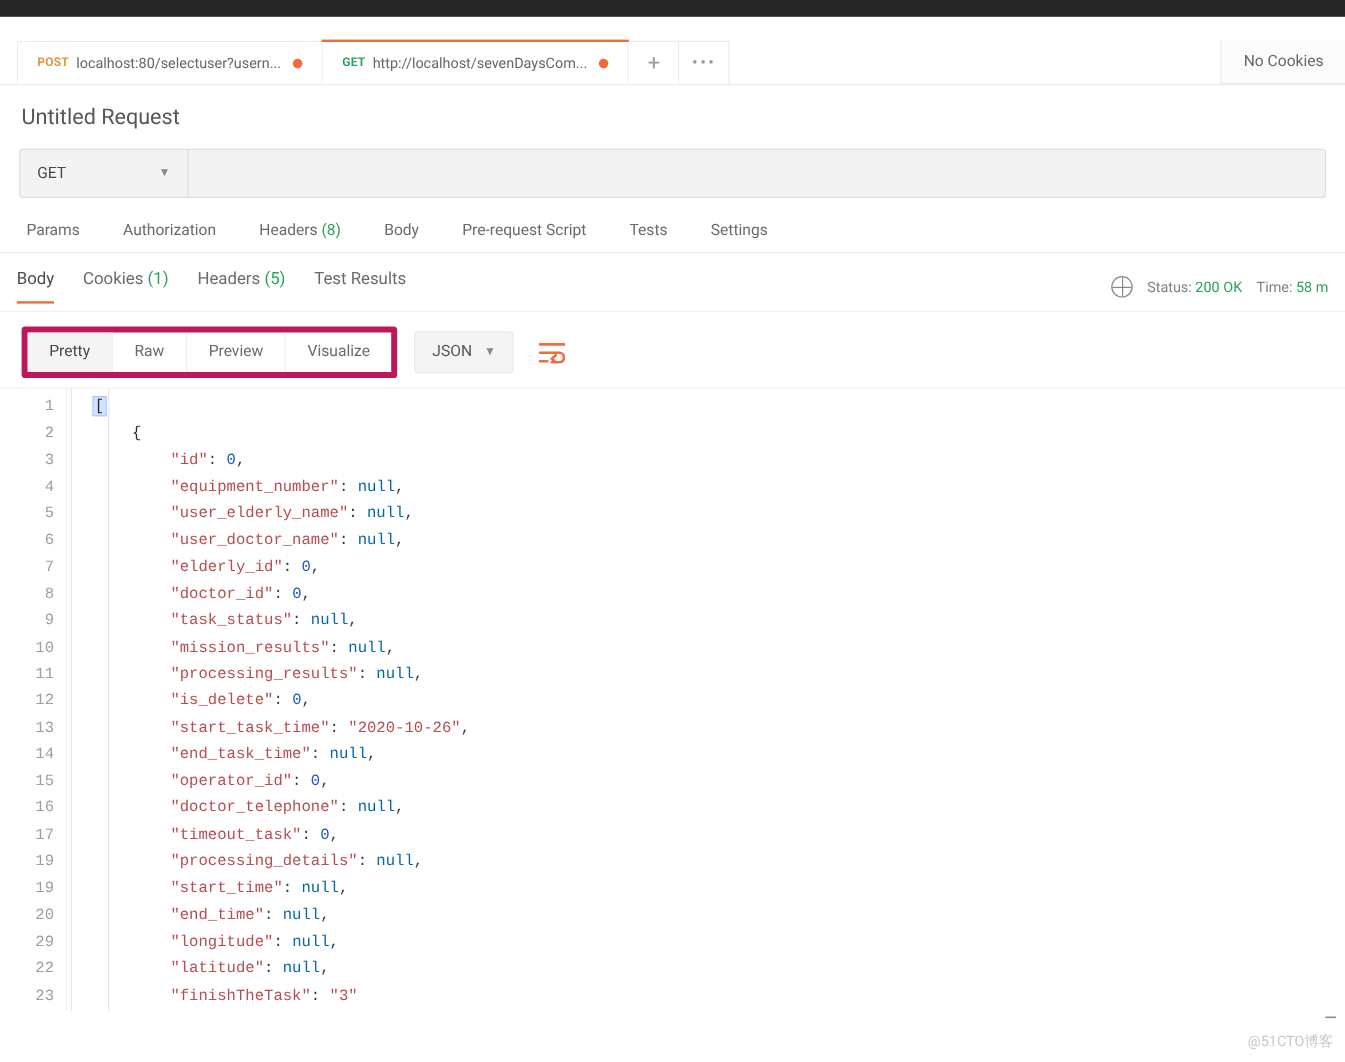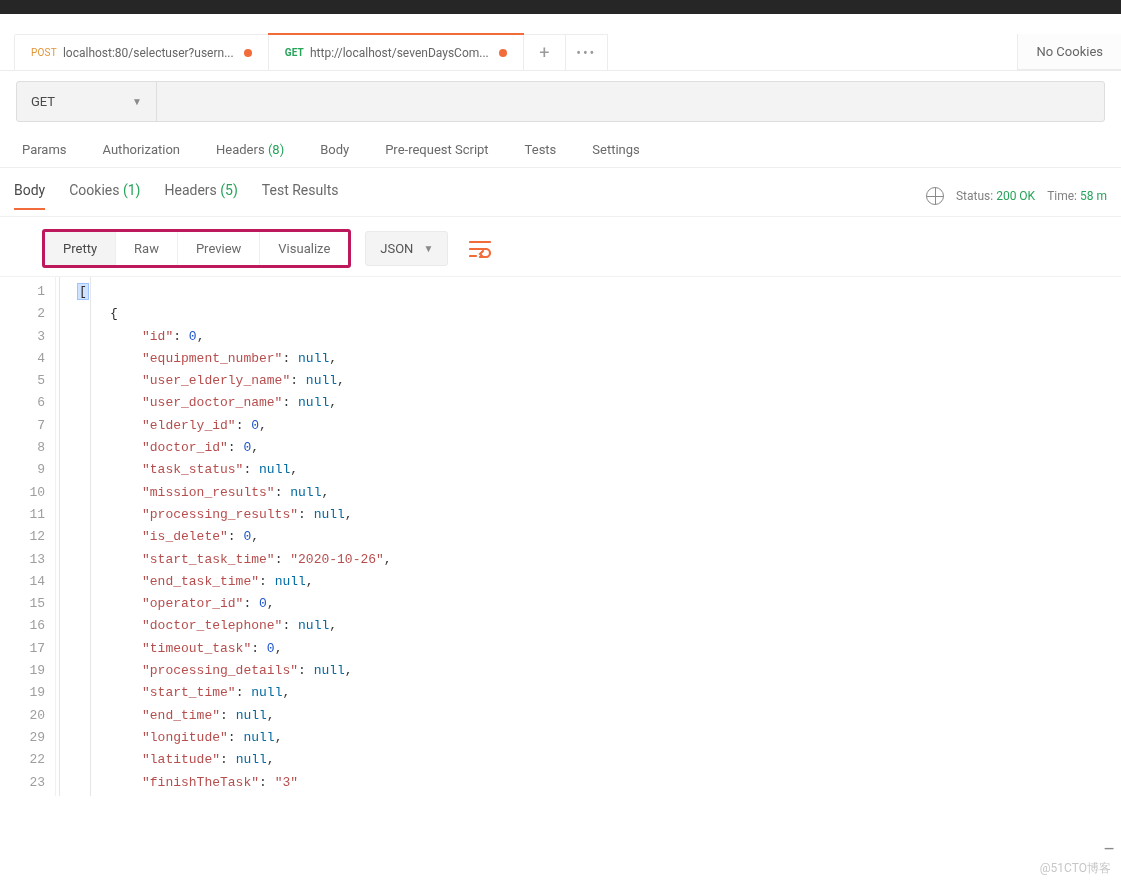--- a/index.html
+++ b/index.html
@@ -3,21 +3,21 @@
 <meta charset="utf-8">
 <style>
   * { box-sizing: border-box; }
   html, body { margin:0; padding:0; font-family: -apple-system, BlinkMacSystemFont, "Segoe UI", Roboto, Helvetica, Arial, sans-serif; font-size:13px; color:#2b2b2b; background:#fff; overflow:hidden;}
   .topbar { background:#262626; height:14px; width:100%; }
   .content { padding:0; }
   
   .tabs-row { display:flex; align-items:stretch; border-bottom:1px solid #ececec; position:relative; padding-top:20px;}
   .tab { display:flex; align-items:center; gap:6px; padding:10px 16px; border:1px solid #ececec; border-bottom:none; background:#fff; margin-left:14px; font-size:12px; color:#666; cursor:pointer; border-radius:2px 2px 0 0; max-width:280px; }
   .tab.secondary { margin-left:0; border-left:none;}
-  .tab .method-post { color:#e49537; font-weight:400; font-size:10px; letter-spacing:.2px;}
+  .tab .method-post { color:#e49537; font-weight:700; font-size:10px; letter-spacing:.2px;}
   .tab .method-get  { color:#27a45a; font-weight:700; font-size:10px; letter-spacing:.2px;}
   .tab .tab-title { color:#666; white-space:nowrap; overflow:hidden; text-overflow:ellipsis; max-width:180px;}
   .tab .dot { width:8px; height:8px; border-radius:50%; background:#f26b3a; margin-left:4px; }
   .tab.active { position:relative; }
   .tab.active::before { content:""; position:absolute; top:-2px; left:-1px; right:-1px; height:2px; background:#f26b3a; }
   .tab-plus, .tab-more { width:42px; display:flex; align-items:center; justify-content:center; border:1px solid #ececec; border-bottom:none; background:#fff; color:#9a9a9a; cursor:pointer;}
   .tab-plus { border-left:none; font-size:18px; }
   .tab-more { border-left:none; font-size:14px; letter-spacing:2px;}
   .env-box { margin-left:auto; padding:10px 18px; border:1px solid #ececec; border-top:none; border-right:none; color:#666; background:#fcfcfc; font-size:13px; display:flex; align-items:center; }
   
@@ -37,21 +37,21 @@
   .resp-tabs .rt { color:#6a6a6a; font-size:14px; cursor:pointer; padding-bottom:10px; }
   .resp-tabs .rt.active { color:#4a4a4a; border-bottom:2px solid #f26b3a; }
   .resp-tabs .count-green { color:#27a45a; }
   .resp-meta { margin-left:auto; display:flex; gap:12px; align-items:center; color:#818181; font-size:12px;}
   .resp-meta .green { color:#27a45a; }
   .globe { width:18px; height:18px; border:1.2px solid #8a8a8a; border-radius:50%; position:relative; display:inline-block;}
   .globe::before { content:""; position:absolute; top:0; bottom:0; left:50%; width:1px; background:#8a8a8a;}
   .globe::after { content:""; position:absolute; left:0; right:0; top:50%; height:1px; background:#8a8a8a;}
   
   .body-controls { display:flex; align-items:center; gap:0; padding:12px 18px 8px; }
-  .seg { display:flex; border:3px solid #be185d; border-radius:3px; overflow:hidden;margin-left:24px;}
+  .seg { display:flex; border:5px solid #be185d; border-radius:3px; overflow:hidden;}
   .seg .sg { padding:9px 18px; color:#6a6a6a; font-size:13px; cursor:pointer; border-right:1px solid #eee;}
   .seg .sg:last-child{ border-right:none;}
   .seg .sg.active { background:#f4f4f4; color:#484848;}
   .dd { margin-left:14px; display:flex; align-items:center; gap:10px; border:1px solid #eaeaea; border-radius:3px; padding:9px 14px; background:#f4f4f4; color:#555; font-size:13px; cursor:pointer;}
   .dd .caret { color:#8a8a8a; font-size:10px;}
   .wrap-icon { margin-left:14px; width:36px; height:36px; display:flex; align-items:center; justify-content:center; cursor:pointer;}
   .wrap-icon svg { stroke:#f26b3a; }
   
   .code { display:flex; border-top:1px solid #f1f1f1; font-family:"SFMono-Regular",Consolas,"Liberation Mono",Menlo,monospace; font-size:13px; line-height:22.3px; overflow:hidden; max-height:520px;}
   .gutter { width:56px; text-align:right; padding:4px 10px 4px 0; color:#9e9e9e; background:#fff; user-select:none; border-right:1px solid #f1f1f1;}
@@ -88,20 +88,21 @@
       <span class="tab-title">http://localhost/sevenDaysCom...</span>
       <span class="dot"></span>
     </div>
     <div class="tab-plus">+</div>
     <div class="tab-more">•••</div>
     <div class="env-box">
       <span>No Cookies</span>
     </div>
   </div>
 
+  <div class="req-title">Untitled Request</div>
 
   <div class="urlbar">
     <div class="method-select">
       <span>GET</span>
       <span class="caret">▼</span>
     </div>
   </div>
 
   <div class="req-subtabs">
     <span class="st">Params</span>

